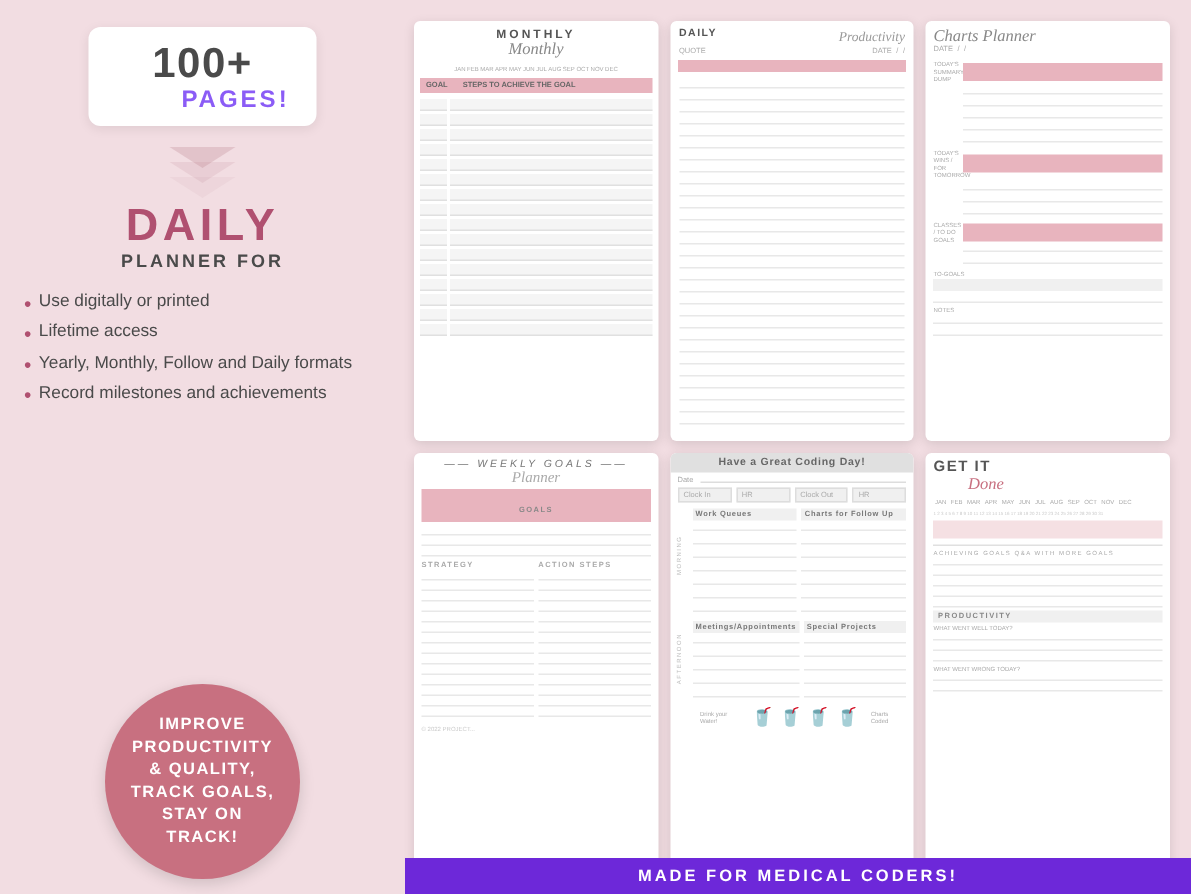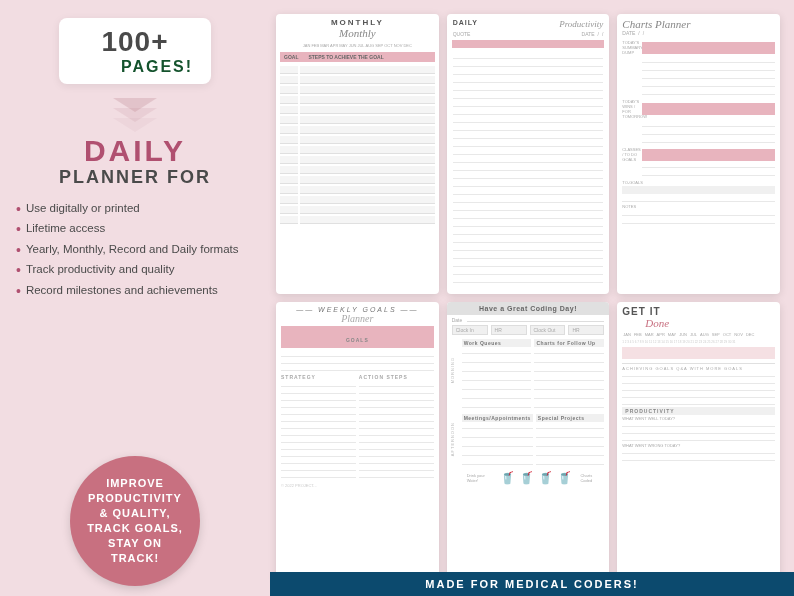--- a/index.html
+++ b/index.html
@@ -43,21 +43,21 @@
     }
     .pages-badge .pages-number {
       font-size: 28px;
       font-weight: 900;
       color: #4a4a4a;
       letter-spacing: 1px;
     }
     .pages-badge .pages-label {
       font-size: 16px;
       font-weight: 800;
-      color: #14532d;
+      color: #8b5cf6;
       letter-spacing: 2px;
       margin-left: 44px;
     }
 
     
     .chevrons {
       display: flex;
       flex-direction: column;
       align-items: center;
       margin: 4px 0 6px 0;
@@ -77,21 +77,21 @@
       margin-bottom: 14px;
     }
     .title-block .daily {
       font-size: 30px;
       font-weight: 900;
       color: #b05070;
       letter-spacing: 3px;
       line-height: 1.1;
     }
     .title-block .planner-for {
-      font-size: 18px;
+      font-size: 12px;
       font-weight: 800;
       color: #4a4a4a;
       letter-spacing: 2px;
     }
     .title-block .medical {
       font-size: 24px;
       font-weight: 900;
       color: #4a4a4a;
       letter-spacing: 3px;
     }
@@ -454,21 +454,21 @@
     .page-getit .section-block {
       margin-bottom: 4px;
     }
 
     
     .made-for-bar {
       position: absolute;
       bottom: 0;
       left: 270px;
       right: 0;
-      background: #0c4a6e;
+      background: #6d28d9;
       height: 24px;
       display: flex;
       align-items: center;
       justify-content: center;
       z-index: 10;
     }
     .made-for-bar .bar-text {
       color: white;
       font-size: 11px;
       font-weight: 800;
@@ -495,22 +495,21 @@
     </div>
 
     <div class="title-block">
       <div class="daily">DAILY</div>
       <div class="planner-for">PLANNER FOR</div>
     </div>
 
     <ul class="features-list">
       <li>Use digitally or printed</li>
       <li>Lifetime access</li>
-      <li>Yearly, Monthly, Record and Daily formats</li>
-      <li>Track productivity and quality</li>
+      <li>Yearly, Monthly, Follow and Daily formats</li>
       <li>Record milestones and achievements</li>
     </ul>
 
     <div class="bottom-badge">
       <div class="badge-text">
         IMPROVE<br>PRODUCTIVITY<br>&amp; QUALITY,<br>TRACK GOALS,<br>STAY ON<br>TRACK!
       </div>
     </div>
 
   </div>

